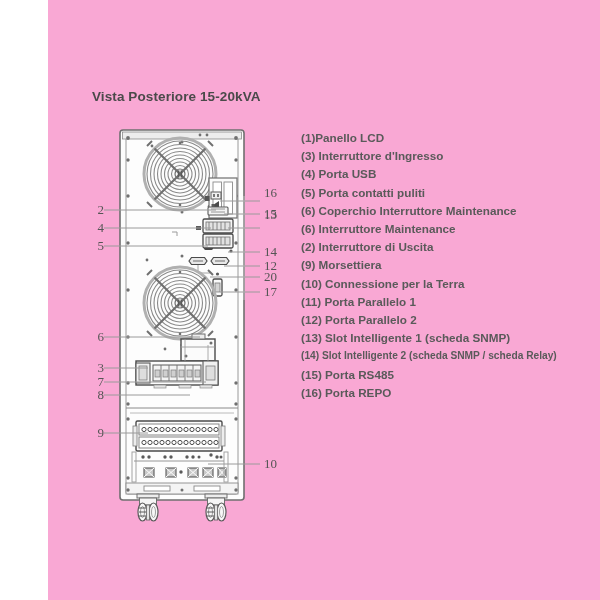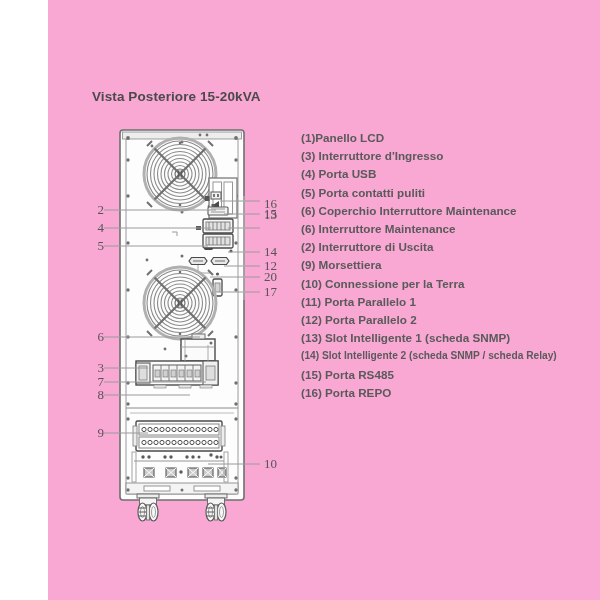--- a/index.html
+++ b/index.html
@@ -412,21 +412,21 @@
     <div class="callout callout-left" style="left:42px; top:228px; width:14px;">4</div>
     <div class="callout callout-left" style="left:42px; top:246px; width:14px;">5</div>
     <div class="callout callout-left" style="left:42px; top:337px; width:14px;">6</div>
     <div class="callout callout-left" style="left:42px; top:368px; width:14px;">3</div>
     <div class="callout callout-left" style="left:42px; top:382px; width:14px;">7</div>
     <div class="callout callout-left" style="left:42px; top:395px; width:14px;">8</div>
     <div class="callout callout-left" style="left:42px; top:433px; width:14px;">9</div>
   </div>
 
   <div id="callouts-right-layer">
-    <div class="callout callout-right" style="left:216px; top:204px;text-align:right;">16</div>
+    <div class="callout callout-right" style="left:216px; top:193px;text-align:right;">16</div>
     <div class="callout callout-right" style="left:216px; top:214px;">15</div>
     <div class="callout callout-right" style="left:216px; top:215px;">13</div>
     <div class="callout callout-right" style="left:216px; top:252px;">14</div>
     <div class="callout callout-right" style="left:216px; top:266px;">12</div>
     <div class="callout callout-right" style="left:216px; top:277px;">20</div>
     <div class="callout callout-right" style="left:216px; top:292px;">17</div>
     <div class="callout callout-right" style="left:216px; top:464px;">10</div>
   </div>
 
   <div id="legend">

